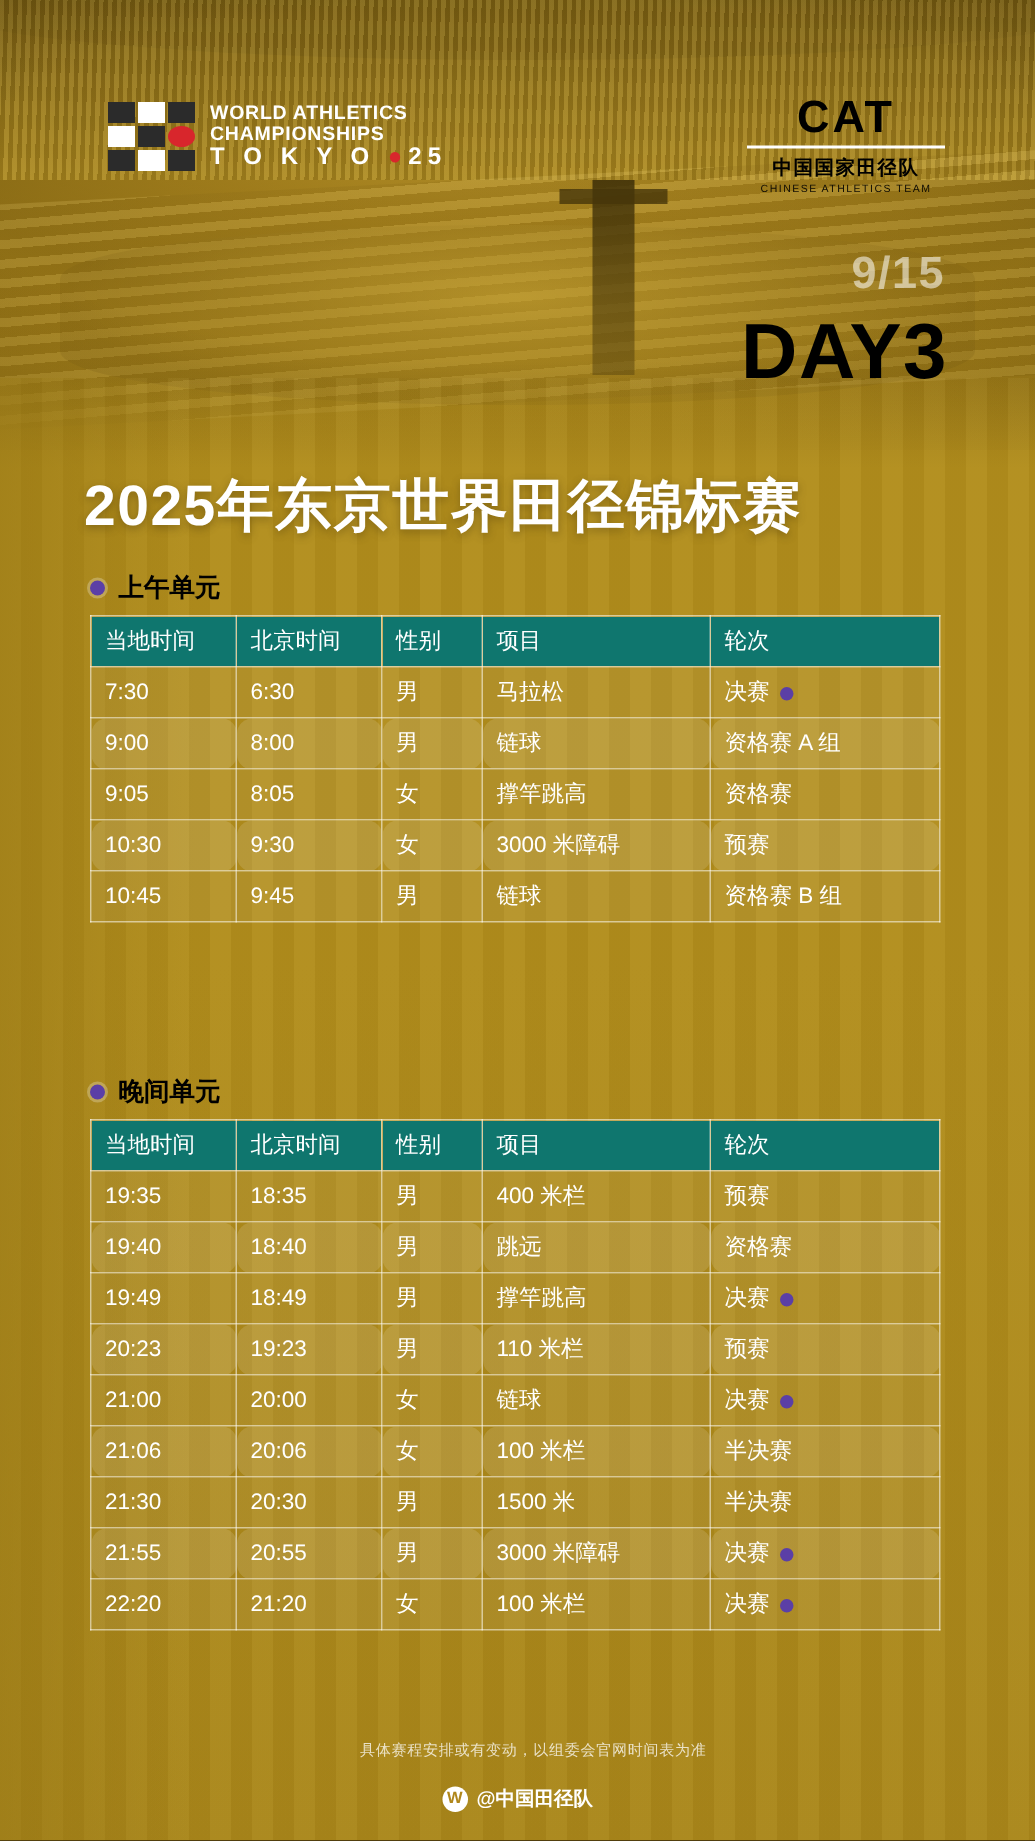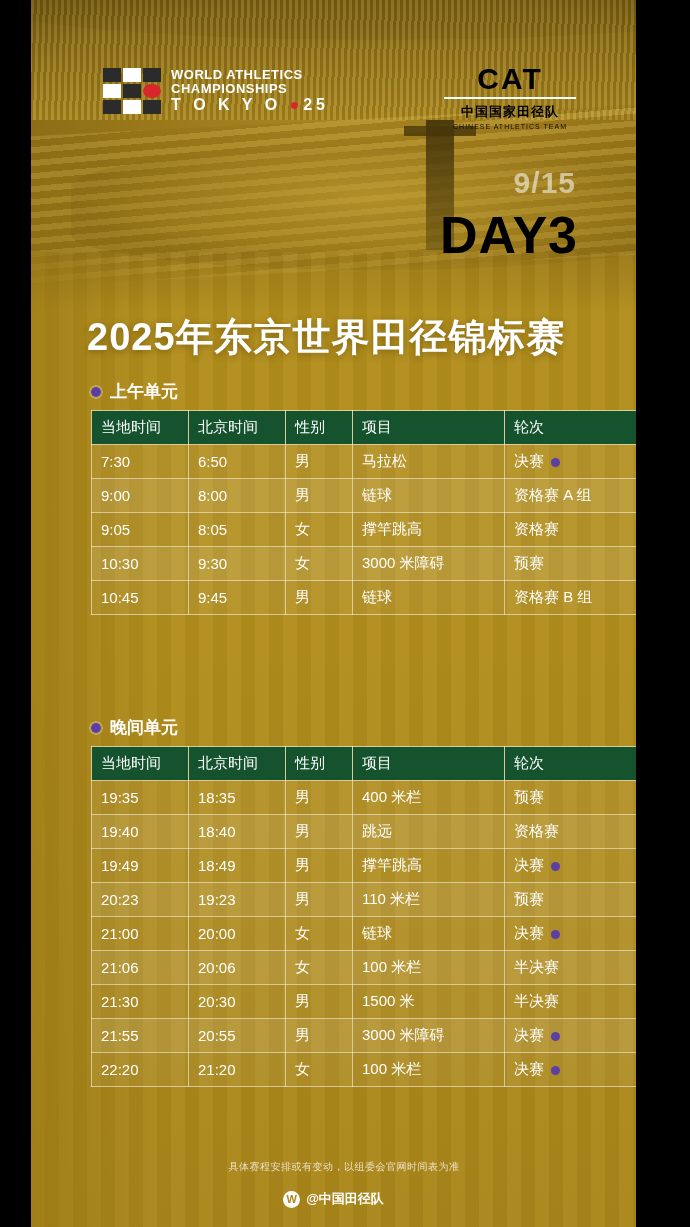--- a/index.html
+++ b/index.html
@@ -5,25 +5,24 @@
   html, body {
     margin: 0;
     padding: 0;
     background: #000;
   }
   body {
     font-family: "Liberation Sans", "DejaVu Sans", sans-serif;
   }
   .poster {
     position: relative;
-    width: 605px;
+    width: 690px;
     height: 1227px;
     overflow: hidden;
     background: #9c7a18;
-    margin-left: 31px;
   }
   
   .hero {
     position: absolute;
     left: 0; top: 0;
     width: 690px;
     height: 300px;
     background:
       linear-gradient(180deg, rgba(120,92,20,0.55) 0%, rgba(150,115,22,0.25) 35%, rgba(175,135,25,0.55) 70%, rgba(190,150,30,0.85) 100%),
       radial-gradient(ellipse 420px 150px at 50% 22%, #c9a437 0%, #9d7b1d 60%, #7e6314 100%),
@@ -151,21 +150,21 @@
     position: absolute; left: 56px; top: 312px;
     color: #ffffff;
     font-size: 38px; font-weight: 800; letter-spacing: 1px;
     text-shadow: 0 2px 6px rgba(80,60,10,.45);
   }
 
   
   .section-head {
     position: absolute;
     display: flex; align-items: center; gap: 9px;
-    color: #ffffff; font-size: 17px; font-weight: 700;
+    color: #000000; font-size: 17px; font-weight: 700;
   }
   .section-head .bullet {
     width: 10px; height: 10px; border-radius: 50%;
     background: #5b3fa6;
     box-shadow: 0 0 0 2px rgba(255,255,255,.25);
   }
   #sec-morning { left: 60px; top: 380px; }
   #sec-evening { left: 60px; top: 716px; }
 
   
@@ -183,29 +182,30 @@
   table.sched th, table.sched td {
     border: 1px solid rgba(255,255,255,.55);
     padding: 7px 9px;
     text-align: left;
     height: 26px;
     box-sizing: border-box;
     overflow: hidden;
     white-space: nowrap;
   }
   table.sched th {
-    background: #14532d;
+    background: #0f766e;
     font-weight: 400;
     font-size: 15px;
   }
   table.sched td {
     background: rgba(255,255,255,0.06);
   }
   table.sched tr.alt td {
     background: rgba(255,255,255,0.13);
+    border-radius: 10px;
   }
   col.c-local { width: 97px; }
   col.c-beijing { width: 97px; }
   col.c-gender { width: 67px; }
   col.c-event { width: 152px; }
   col.c-round { width: 153px; }
 
   td .final-dot {
     display: inline-block;
     width: 9px; height: 9px; border-radius: 50%;
@@ -302,21 +302,21 @@
         <th>当地时间</th>
         <th>北京时间</th>
         <th>性别</th>
         <th>项目</th>
         <th>轮次</th>
       </tr>
     </thead>
     <tbody>
         <tr>
           <td>7:30</td>
-          <td>6:50</td>
+          <td>6:30</td>
           <td>男</td>
           <td>马拉松</td>
           <td>决赛<span class="final-dot"></span></td>
         </tr>
         <tr class="alt">
           <td>9:00</td>
           <td>8:00</td>
           <td>男</td>
           <td>链球</td>
           <td>资格赛 A 组</td>

